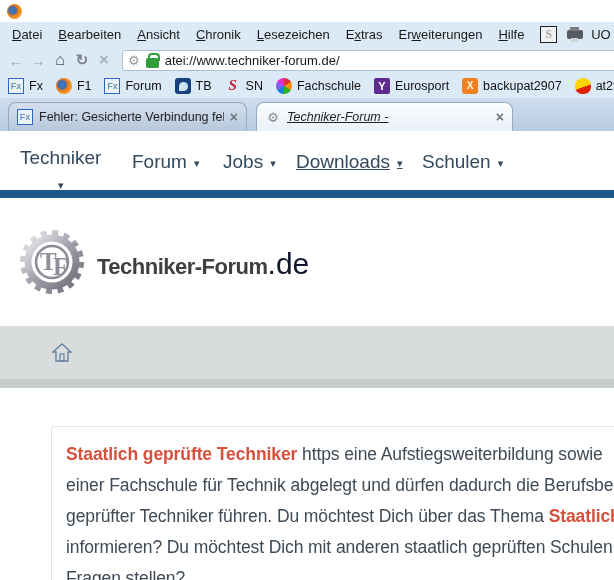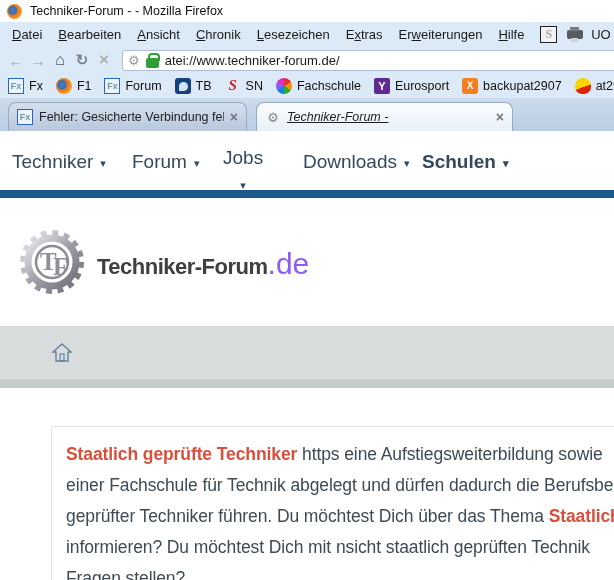--- a/index.html
+++ b/index.html
@@ -81,39 +81,38 @@
   
   .site { position:absolute; left:0; top:131px; width:614px; height:449px; background:#fff; overflow:hidden; }
 
   .sitenav-item { position:absolute; top:16px; height:30px; display:flex; align-items:center; gap:7px;
     font-size:19px; color:#34495e; }
   .sitenav-caret { font-size:11px; color:#34495e; padding-top:3px; }
   .darkbar { position:absolute; left:0; top:59px; width:614px; height:8px; background:#1b5a88; }
 
   .logo { position:absolute; left:16px; top:95px; display:flex; align-items:center; gap:9px; }
   .logo-text { font-size:22px; font-weight:bold; color:#3f3f41; letter-spacing:-0.5px; }
-  .logo-tld { font-size:30px; font-weight:normal; color:#8b5cf6; }
+  .logo-tld { font-size:30px; font-weight:normal; color:#0f172a; }
 
   .breadcrumb { position:absolute; left:0; top:195px; width:614px; height:53px; background:#d8dcdc; }
   .bc-home { position:absolute; left:52px; top:17px; }
   .strip { position:absolute; left:0; top:248px; width:614px; height:9px; background:#c7cdcb; }
 
   .contentbox { position:absolute; left:51px; top:295px; width:760px; height:380px;
     background:#fff; border:1px solid #e3e3e3; border-radius:2px; padding:12px 0 0 14px; }
   .cline { white-space:nowrap; font-size:17.5px; line-height:31px; color:#3e4a55; letter-spacing:-0.1px; }
   .cline .redlink { color:#d6503c; font-weight:bold;text-align:center; }
 </style>
 </head>
 <body>
 
 <div id="screen">
 
   <div class="titlebar">
     <span class="ff-logo"></span>
-    <span>Techniker-Forum - - Mozilla Firefox</span>
   </div>
 
   <div class="menubar">
     <span id="menu-items"><span class="menu-item"><u>D</u>atei</span><span class="menu-item"><u>B</u>earbeiten</span><span class="menu-item"><u>A</u>nsicht</span><span class="menu-item"><u>C</u>hronik</span><span class="menu-item"><u>L</u>esezeichen</span><span class="menu-item">E<u>x</u>tras</span><span class="menu-item">Er<u>w</u>eiterungen</span><span class="menu-item"><u>H</u>ilfe</span></span>
     <span class="menubar-icons" id="menu-icons">
         <span class="mi mi-scrapbook">S</span>
         <span class="mi mi-print" style="position: relative;">
           <span class="pr-top"></span>
           <span class="pr-body"></span>
           <span class="pr-paper"></span>
@@ -182,37 +181,37 @@
       </div>
       <div class="tab tab-active" style="left: 256px; width: 257px;">
         <span class="bm-ic ic-gear">⚙</span>
         <span class="tab-title italic">Techniker-Forum -</span>
         <span class="tab-close">×</span>
       </div>
     </div>
 
   <div class="site">
     <div id="sitenav">
-        <span class="sitenav-item" style="left: 12px;">
+        <span class="sitenav-item" style="left: 20px; flex-direction: column;">
           <span>Techniker</span>
           <span class="sitenav-caret">▾</span>
         </span>
         <span class="sitenav-item" style="left: 132px;">
           <span>Forum</span>
           <span class="sitenav-caret">▾</span>
         </span>
-        <span class="sitenav-item" style="left: 223px; flex-direction: column;">
+        <span class="sitenav-item" style="left: 223px;">
           <span>Jobs</span>
           <span class="sitenav-caret">▾</span>
         </span>
-        <span class="sitenav-item" style="left: 303px;">
+        <span class="sitenav-item" style="left: 296px; text-decoration: underline;">
           <span>Downloads</span>
           <span class="sitenav-caret">▾</span>
         </span>
-        <span class="sitenav-item" style="left: 422px; font-weight: bold;">
+        <span class="sitenav-item" style="left: 422px;">
           <span>Schulen</span>
           <span class="sitenav-caret">▾</span>
         </span>
       </div>
     <div class="darkbar"></div>
 
     <div class="logo">
       <span>
         <svg width="72" height="72" viewBox="0 0 72 72">
           <defs>
@@ -241,18 +240,18 @@
           <rect x="8" y="11" width="4" height="7" fill="none" stroke="#67809c" stroke-width="1.2"></rect>
         </svg>
       </span>
     </div>
     <div class="strip"></div>
 
     <div class="contentbox" id="contentbox">
         <div class="cline"><span class="redlink">Staatlich geprüfte Techniker</span><span> https eine Aufstiegsweiterbildung sowie</span></div>
         <div class="cline"><span>einer Fachschule für Technik abgelegt und dürfen dadurch die Berufsbez</span></div>
         <div class="cline"><span>geprüfter Techniker führen. Du möchtest Dich über das Thema </span><span class="redlink">Staatlich</span></div>
-        <div class="cline"><span>informieren? Du möchtest Dich mit nsicht staatlich geprüften Technik</span></div>
+        <div class="cline"><span>informieren? Du möchtest Dich mit anderen staatlich geprüften Schulen</span></div>
         <div class="cline"><span>Fragen stellen?</span></div>
       </div>
   </div>
 
 </div>
 
 </body></html>

